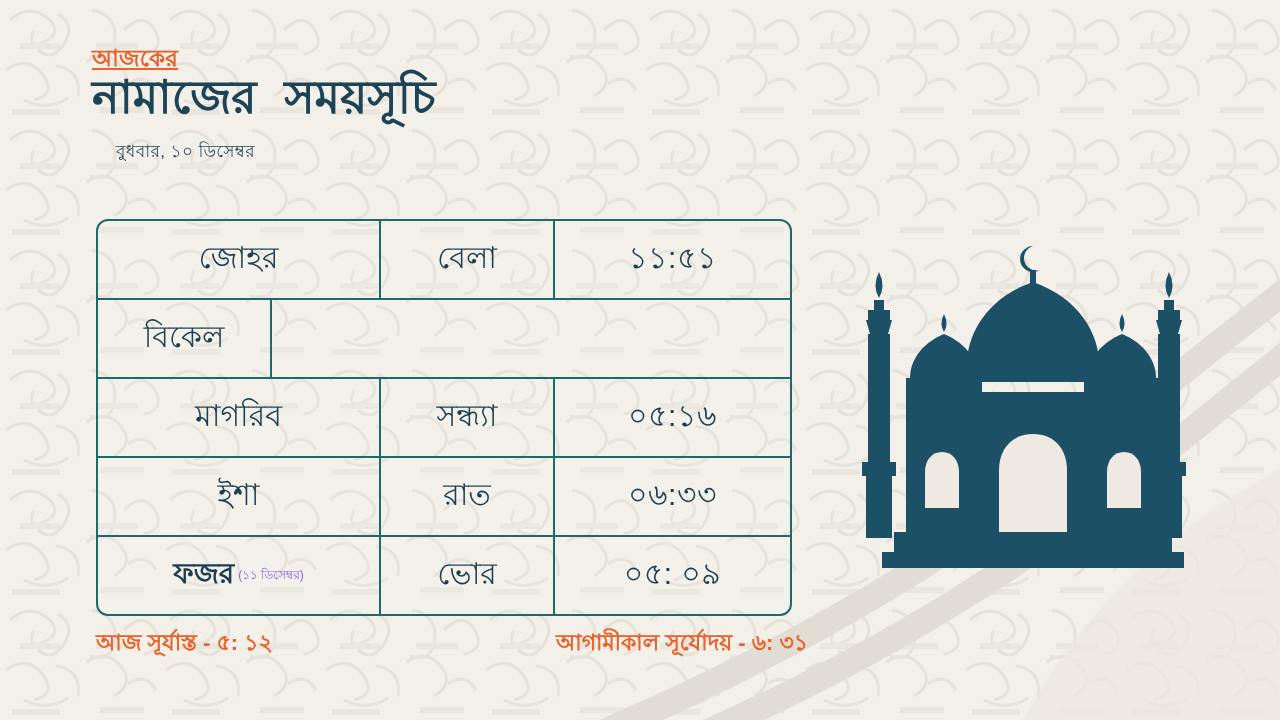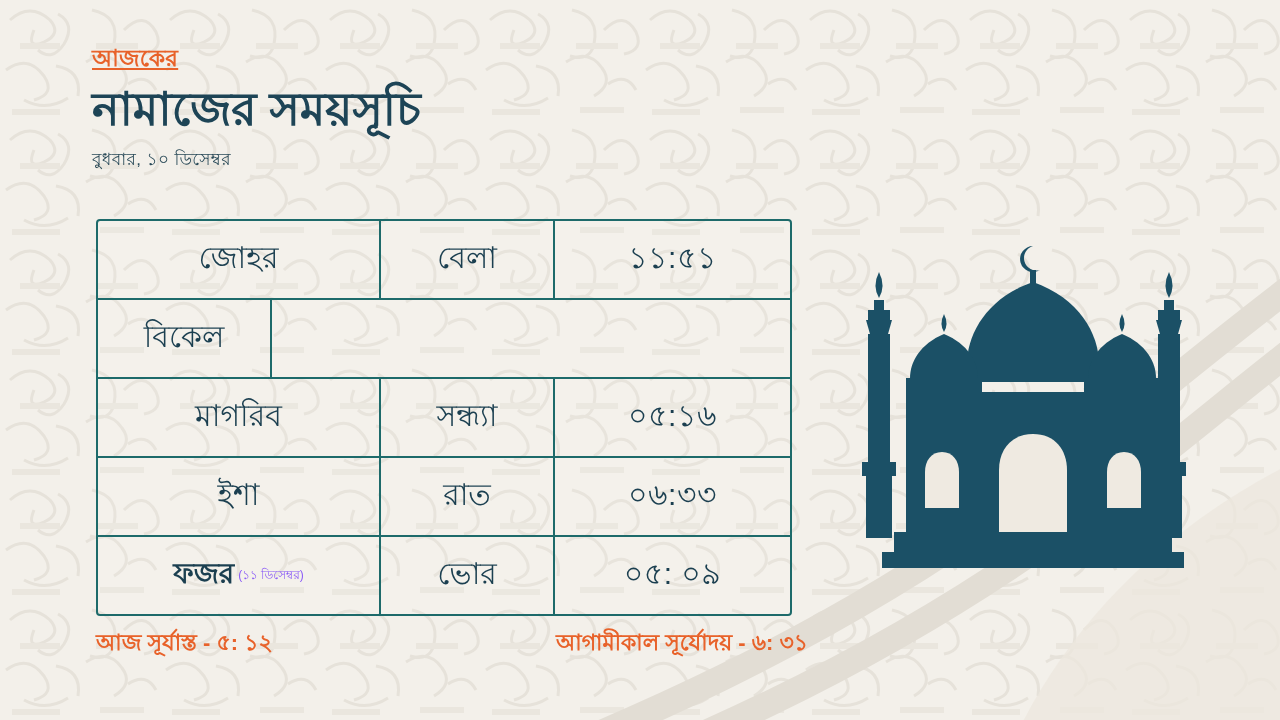--- a/index.html
+++ b/index.html
@@ -56,37 +56,39 @@
     font-weight: bold;
     letter-spacing: 0.2px;
     line-height: 1.1;
     text-decoration: underline;
   }
   .title {
     color: #1d4456;
     font-size: 46px;
     font-weight: bold;
     line-height: 1.15;
-    margin-top: 12px;
+    margin-top: 4px;
+    font-family: Liberation Mono, monospace;
   }
   .subtitle {
     color: #2a4a58;
     font-size: 17px;
     margin-top: 10px;
     letter-spacing: 0.4px;
+    margin-left: 24px;
   }
 
   
   .table-wrap {
     position: absolute;
     left: 96px;
     top: 219px;
     width: 692px;
     border: 2px solid #1d6a6a;
-    border-radius: 4px;
+    border-radius: 12px;
     overflow: hidden;
     background: rgba(255,255,255,0.08);
   }
   .row {
     display: flex;
     height: 77px;
     border-bottom: 2px solid #1d6a6a;
   }
   .row:last-child { border-bottom: none; }
   .cell {

